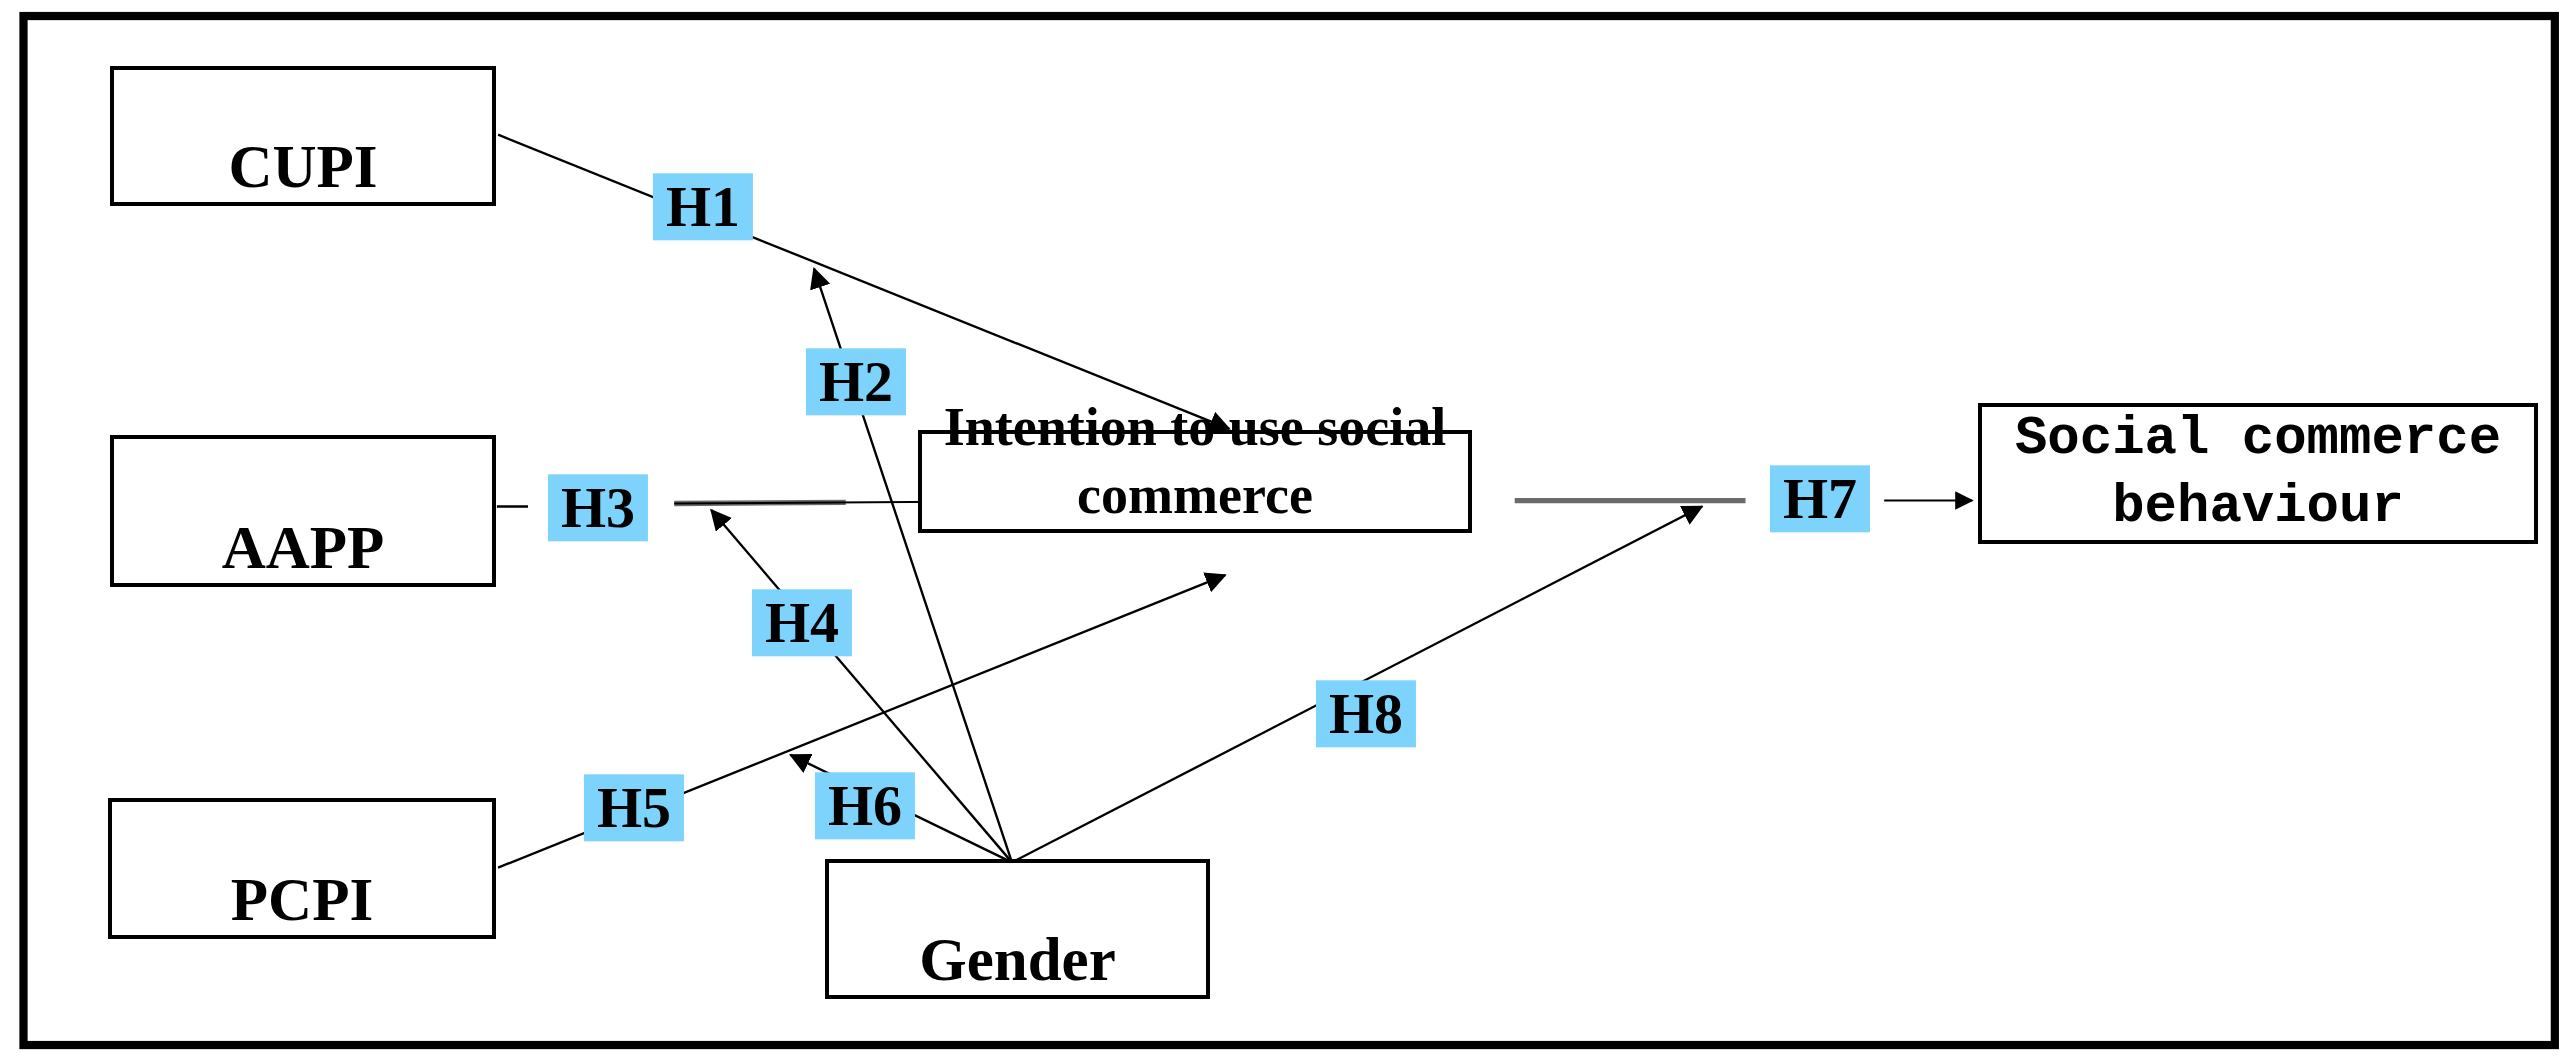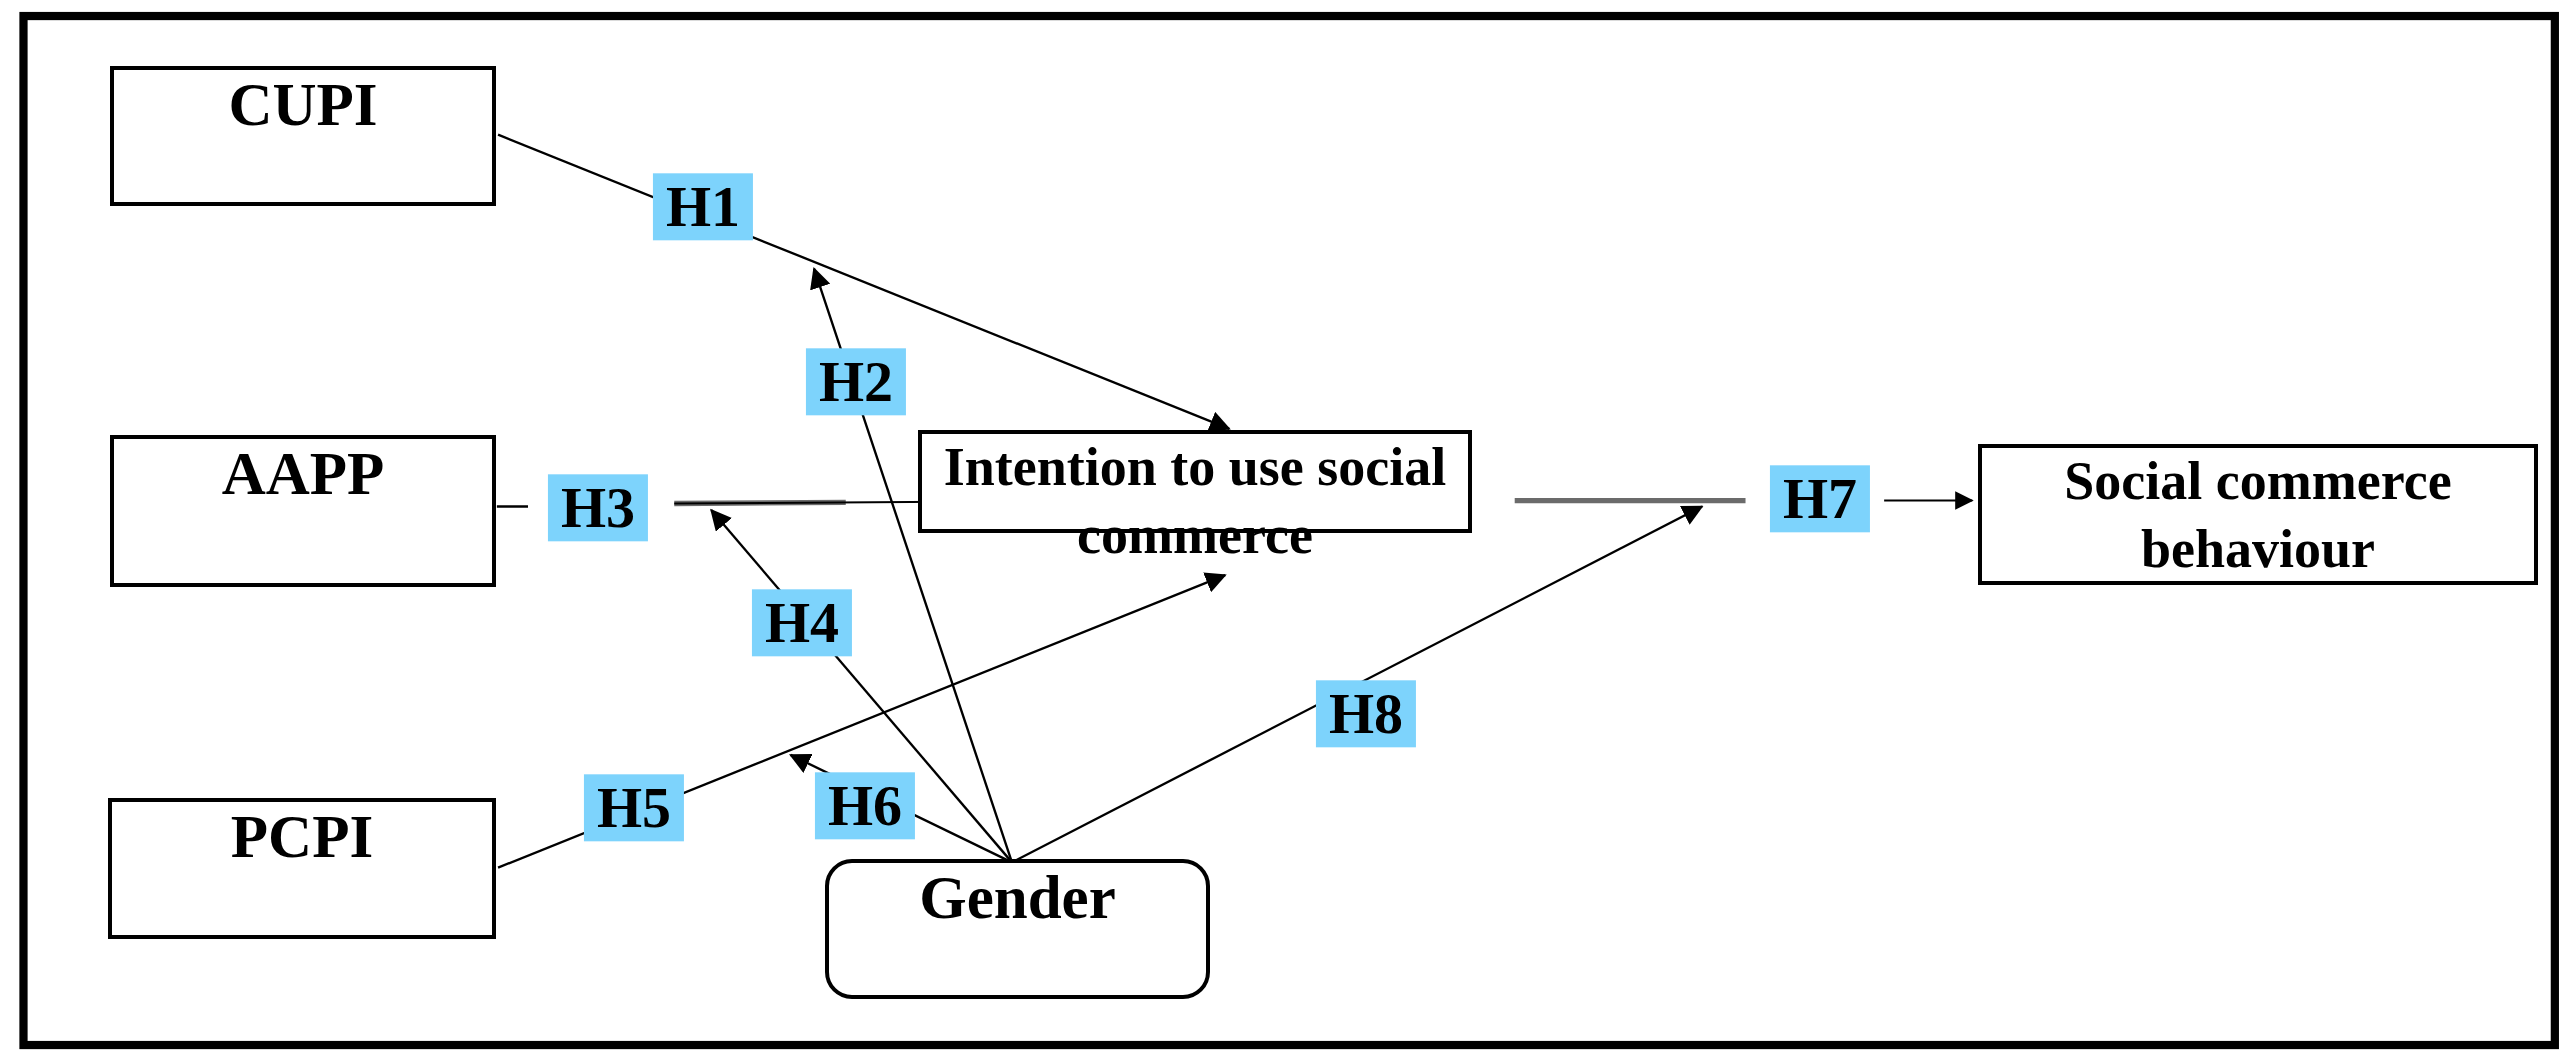--- a/index.html
+++ b/index.html
@@ -5,21 +5,21 @@
   html,body{
     margin:0;padding:0;background:#ffffff;
     font-family:"Liberation Serif","DejaVu Serif",serif;
   }
   #canvas{
     position:relative;width:2576px;height:1064px;background:#ffffff;overflow:hidden;
   }
   #diagram-svg{position:absolute;left:0;top:0;z-index:1;}
   .node{
     position:absolute;z-index:3;background:#ffffff;border:4.7px solid #000000;
-    display:flex;flex-direction:column;align-items:center;justify-content:flex-start;
+    display:flex;flex-direction:column;align-items:center;justify-content:flex-end;
     box-sizing:border-box;text-align:center;
   }
   .node .lbl{
     font-weight:700;color:#000000;font-size:61px;line-height:1.15;white-space:nowrap;
   }
   .node .lbl.big{font-size:54px;line-height:1.25;}
   .hlabel{
     position:absolute;z-index:2;transform:translate(-50%,-50%);
     background:#7dd3fc;color:#000000;font-weight:700;font-size:58px;
     padding:4.7px 13px;white-space:nowrap;line-height:1;
@@ -72,23 +72,23 @@
 
   <div class="node" style="left:108px;top:798px;width:388px;height:141px;">
     <span class="lbl">PCPI</span>
   </div>
 
   <div class="node" style="left:918px;top:430px;width:554px;height:103px;">
     <span class="lbl big">Intention to use social</span>
     <span class="lbl big">commerce</span>
   </div>
 
-  <div class="node" style="left:1978px;top:444px;width:560px;height:141px;">
+  <div class="node" style="left:1978px;top:403px;width:560px;height:141px;font-family:Liberation Mono, monospace;">
     <span class="lbl big">Social commerce</span>
     <span class="lbl big">behaviour</span>
   </div>
 
-  <div class="node" style="left:825px;top:859px;width:385px;height:140px;border-radius:27px;">
+  <div class="node" style="left:825px;top:859px;width:385px;height:140px;">
     <span class="lbl">Gender</span>
   </div>
 
 </div>
 
 
 </body></html>

